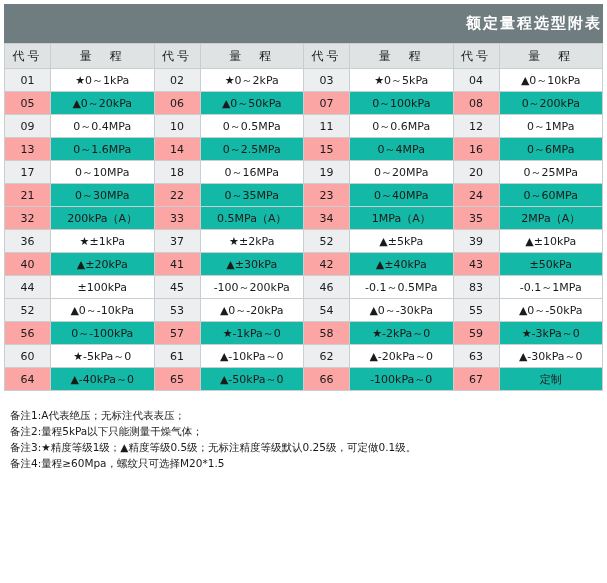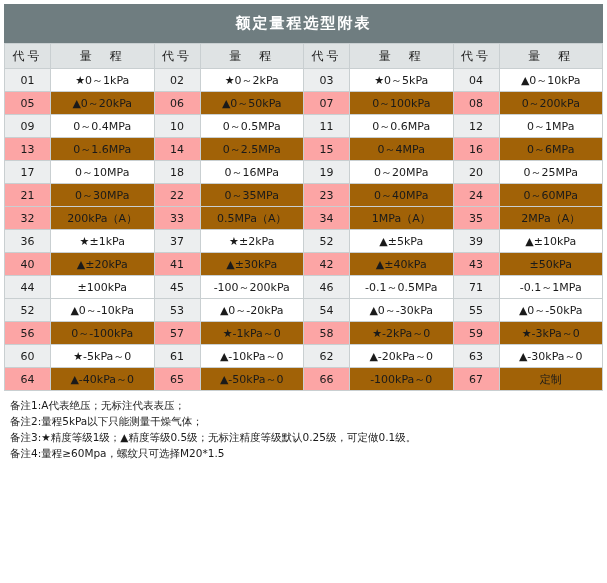--- a/index.html
+++ b/index.html
@@ -20,21 +20,21 @@
     height: 575px;
     margin: 4px;
     box-sizing: border-box;
     background: #ffffff;
     display: flex;
     flex-direction: column;
   }
   .title-bar {
     background: #6f7d80;
     color: #ffffff;
-    text-align: center;
+    text-align: right;
     font-size: 15px;
     font-weight: bold;
     letter-spacing: 2px;
     padding: 9px 0 9px 0;
     border: 1px solid #6f7d80;
     box-sizing: border-box;
   }
   table.grid {
     border-collapse: collapse;
     width: 100%;
@@ -68,27 +68,27 @@
   th.code-h {
     background: #dfe3e4;
     width: 46px;
     letter-spacing: 1px;
   }
   td.range {
     background: #ffffff;
     width: 104px;
   }
   tr.alt td.range {
-    background: #a16207;
+    background: #14b8a6;
   }
   tr.alt td.code {
     background: #fca5a5;
   }
   .notes {
-    margin-top: 6px;
+    margin-top: 16px;
     padding-left: 6px;
     font-size: 10.5px;
     line-height: 16px;
     color: #1a1a1a;
   }
   .notes div {
     white-space: nowrap;
   }
 </style>
 </head>
@@ -202,21 +202,21 @@
         <td class="code">43</td>
         <td class="range">±50kPa</td>
       </tr>
       <tr>
         <td class="code">44</td>
         <td class="range">±100kPa</td>
         <td class="code">45</td>
         <td class="range">-100～200kPa</td>
         <td class="code">46</td>
         <td class="range">-0.1～0.5MPa</td>
-        <td class="code">71</td>
+        <td class="code">83</td>
         <td class="range">-0.1～1MPa</td>
       </tr>
       <tr>
         <td class="code">52</td>
         <td class="range">▲0～-10kPa</td>
         <td class="code">53</td>
         <td class="range">▲0～-20kPa</td>
         <td class="code">54</td>
         <td class="range">▲0～-30kPa</td>
         <td class="code">55</td>

